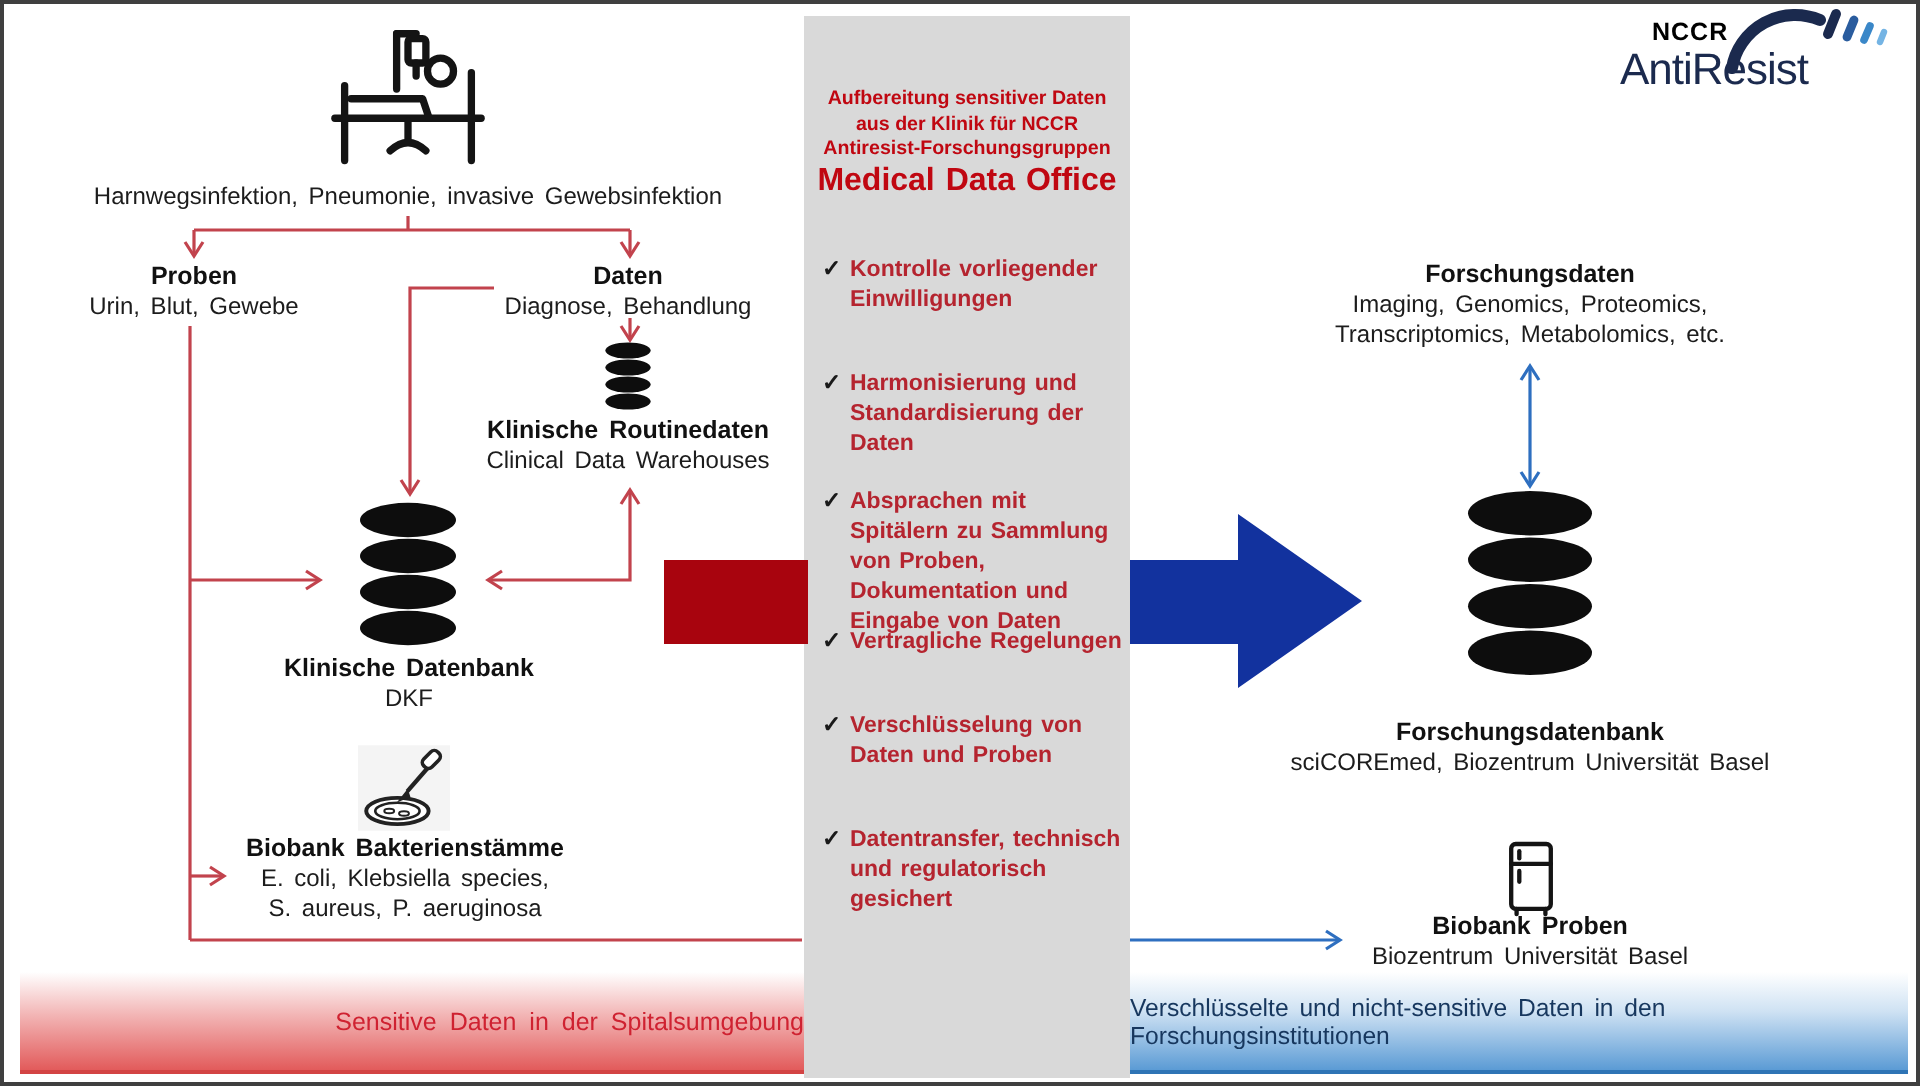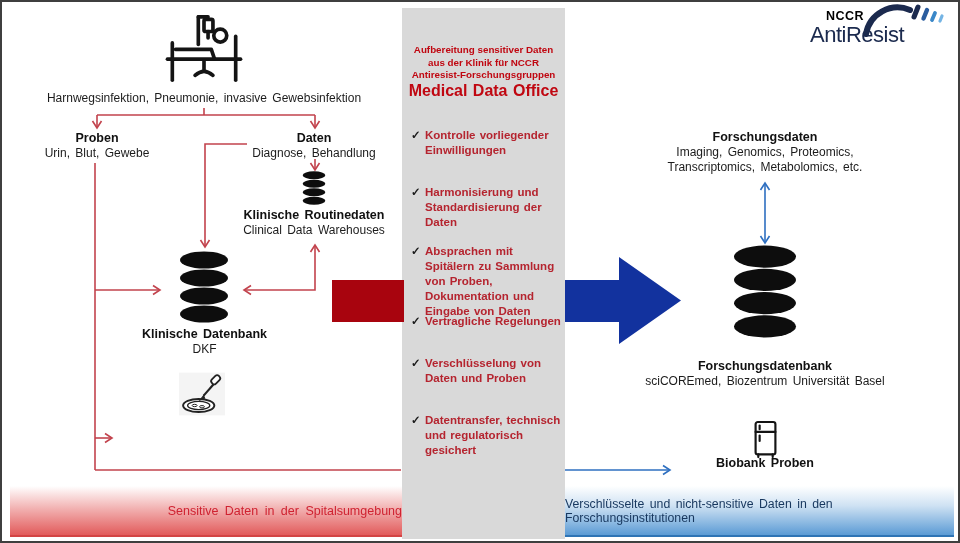--- a/index.html
+++ b/index.html
@@ -116,20 +116,25 @@
     <g stroke="#222" fill="#ffffff">
       <ellipse cx="24" cy="40" rx="19" ry="8" stroke-width="2.4"></ellipse>
       <ellipse cx="24" cy="40" rx="13.5" ry="5" stroke-width="1.6"></ellipse>
       <ellipse cx="19" cy="40" rx="3" ry="1.4" stroke-width="1.2"></ellipse>
       <ellipse cx="28" cy="41.5" rx="3" ry="1.4" stroke-width="1.2"></ellipse>
       <path d="M30,28 L44,12" stroke-width="2.6" fill="none"></path>
       <rect x="39" y="5" width="12" height="7" rx="3" transform="rotate(-45 45 9)" stroke-width="2.2"></rect>
       <path d="M30,28 L26,33 L31,31 Z" stroke-width="1.5" fill="#222"></path>
     </g>
   </svg>
+  <div class="abs center" style="left:103px;top:415px;width:195px;">
+    <div class="node-title">Biobank Bakterienstämme</div>
+    <div class="node-sub">E. coli, Klebsiella species,</div>
+    <div class="node-sub">S. aureus, P. aeruginosa</div>
+  </div>
 
   <div id="mdo-header" class="abs center">
     <div id="mdo-sub">Aufbereitung sensitiver Daten aus der Klinik für NCCR Antiresist-Forschungsgruppen</div>
     <div id="mdo-title">Medical Data Office</div>
   </div>
 
   <div class="abs check-item" style="top:126px;">
     <span class="check">✓</span>
     <span>Kontrolle vorliegender Einwilligungen</span>
   </div>
@@ -175,20 +180,21 @@
     <g stroke="#141414" stroke-width="2.4" fill="#ffffff" stroke-linecap="round">
       <rect x="4" y="2" width="22" height="36" rx="2.5"></rect>
       <path d="M4,13 L26,13"></path>
       <path d="M8.5,6 L8.5,10"></path>
       <path d="M8.5,17 L8.5,23"></path>
       <path d="M7,38 L7,41 M23,38 L23,41"></path>
     </g>
   </svg>
   <div class="abs center" style="left:638px;top:454px;width:250px;">
     <div class="node-title">Biobank Proben</div>
+    <div class="node-sub">Biozentrum Universität Basel</div>
   </div>
 
   <div id="logo" class="abs">
     <span class="nccr">NCCR</span>
     <span class="brand">AntiResist</span>
     <svg class="abs" style="left:56px;top:-5px;" width="88" height="34" viewBox="0 0 88 34">
       <path d="M6,31 A32,32 0 0 1 50,7" stroke="#1b2a4e" stroke-width="6" fill="none" stroke-linecap="round"></path>
       <line x1="58" y1="4" x2="54" y2="14" stroke="#1b2a4e" stroke-width="5" stroke-linecap="round"></line>
       <line x1="67" y1="7" x2="63.5" y2="15.5" stroke="#2a5c9e" stroke-width="4.4" stroke-linecap="round"></line>
       <line x1="75" y1="10" x2="72" y2="17" stroke="#3a87c8" stroke-width="3.8" stroke-linecap="round"></line>

